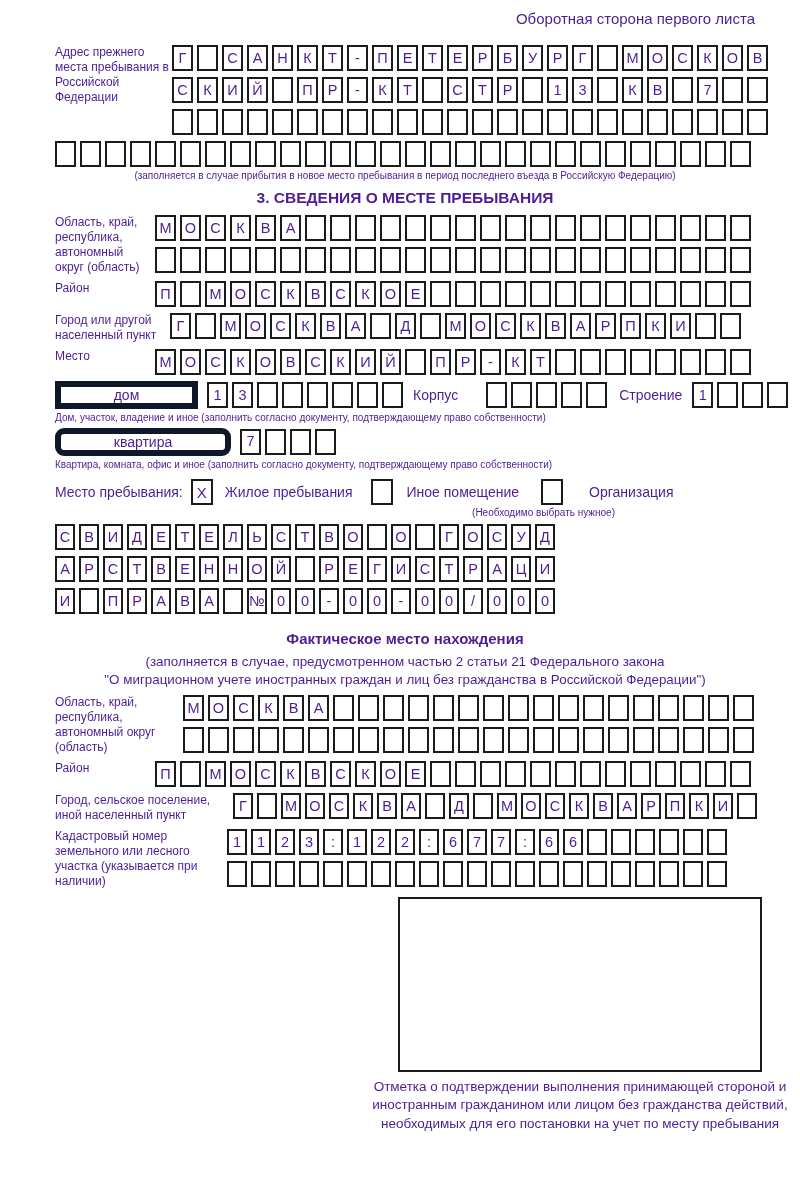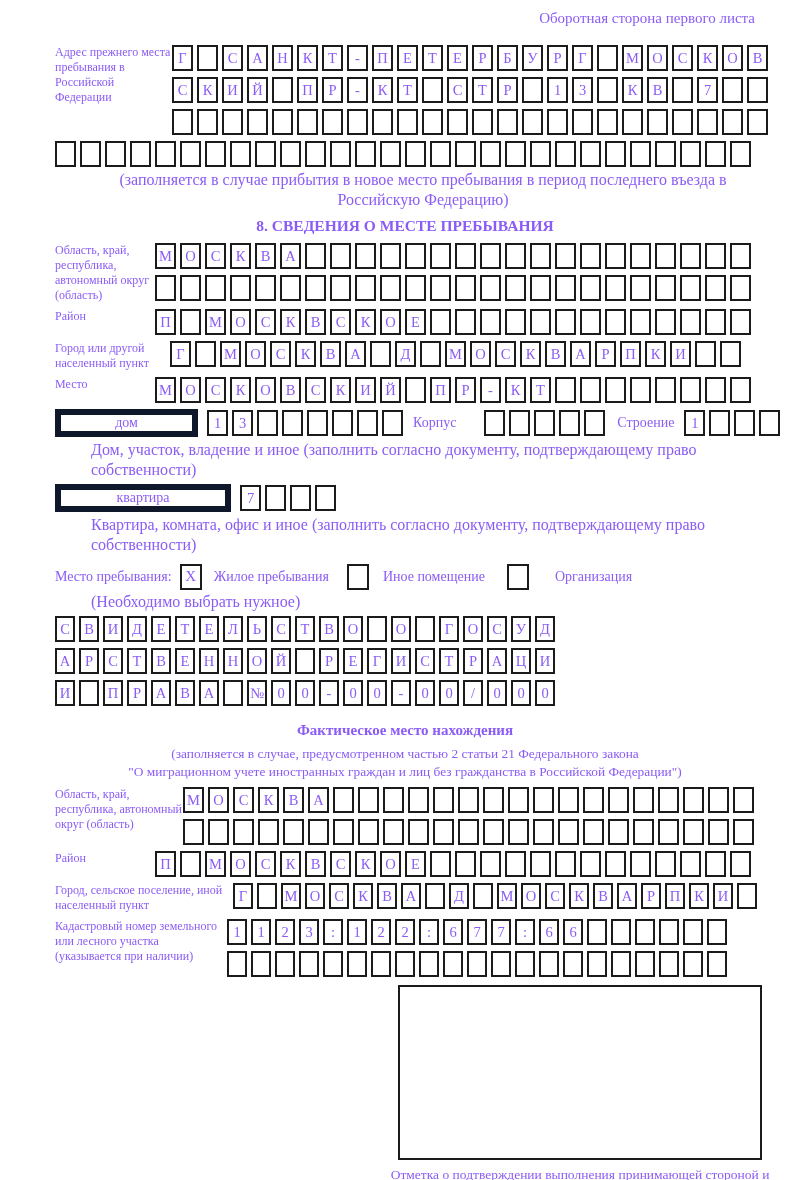--- a/index.html
+++ b/index.html
@@ -1,49 +1,49 @@
 <!DOCTYPE html>
 <html><head>
 <meta charset="utf-8">
 <style>
   html,body{margin:0;padding:0;background:#fff;}
   .page{
     position:relative;
     width:800px;height:1180px;
     box-sizing:border-box;
     padding:10px 45px 0 55px;
-    background:#fff;color:#8b5cf6;
-    font-family:Liberation Serif, serif;
+    background:#fff;color:#4c1d95;
+    font-family:Liberation Sans, sans-serif;
     overflow:hidden;
   }
   .page-header{text-align:right;font-size:15px;margin-bottom:2px;}
   .row{display:flex;align-items:flex-start;}
   .field-label{font-size:12px;line-height:1.25;flex:0 0 auto;}
   .grid{display:flex;flex-wrap:nowrap;}
   .grid-col .grid{margin-bottom:6px;}
   .cell{
     flex:0 0 auto;box-sizing:border-box;
     width:21px;height:26px;margin-right:4px;
     border:2px solid #1b1b1b;
     display:flex;align-items:center;justify-content:center;
     font-size:14.5px;line-height:1;
   }
   .tight .cell{width:20px;}
   .mb6{margin-bottom:6px;}
   .mb3{margin-bottom:3px;}
-  .note{font-size:16px;line-height:1.28;margin-left:36px;}
+  .note{font-size:10px;line-height:1.28;}
   .center{text-align:center;}
   .section-title{text-align:center;font-weight:bold;font-size:15.5px;margin:6px 0 8px;}
   .wide-box{
     box-sizing:border-box;height:28px;border:6px solid #0f172a;
     display:flex;align-items:center;justify-content:center;
     font-size:14px;flex:0 0 auto;
   }
   .dom-box{width:143px;margin-right:9px;}
-  .kvart-box{width:176px;margin-right:9px;}
+  .kvart-box{width:176px;margin-right:9px;border-radius:9px;}
   .inline-label{font-size:14px;line-height:28px;flex:0 0 auto;}
   .checkbox{
     box-sizing:border-box;width:22px;height:26px;border:2px solid #1b1b1b;
     display:flex;align-items:center;justify-content:center;
     font-size:15px;flex:0 0 auto;
   }
   .mesto-row{display:flex;align-items:center;font-size:14px;margin:8px 0 2px;}
   .fact-title{text-align:center;font-weight:bold;font-size:15px;margin:10px 0 6px;}
   .fact-note{font-size:13.4px;text-align:center;line-height:1.35;}
   .stamp-box{
@@ -170,21 +170,21 @@
       <span class="cell"></span>
       <span class="cell"></span>
       <span class="cell"></span>
       <span class="cell"></span>
       <span class="cell"></span>
       <span class="cell"></span>
       <span class="cell"></span>
     </div>
   <div class="note center mb3">(заполняется в случае прибытия в новое место пребывания в период последнего въезда в Российскую Федерацию)</div>
 
-  <div class="section-title">8. СВЕДЕНИЯ О МЕСТЕ ПРЕБЫВАНИЯ</div>
+  <div class="section-title">3. СВЕДЕНИЯ О МЕСТЕ ПРЕБЫВАНИЯ</div>
 
   <div class="row mb6">
     <div class="field-label" style="width:100px;">Область, край, республика, автономный округ (область)</div>
     <div class="grid-col">
       <div class="grid">
           <span class="cell">М</span>
           <span class="cell">О</span>
           <span class="cell">С</span>
           <span class="cell">К</span>
           <span class="cell">В</span>
@@ -369,21 +369,21 @@
 
   <div class="mesto-row">
     <span>Место пребывания:</span>
     <span class="checkbox" style="margin:0 12px 0 8px;">X</span>
     <span>Жилое пребывания</span>
     <span class="checkbox" style="margin:0 14px 0 18px;"></span>
     <span>Иное помещение</span>
     <span class="checkbox" style="margin:0 26px 0 22px;"></span>
     <span>Организация</span>
   </div>
-  <div class="note" style="width:560px;text-align:left;margin-bottom:4px;">(Необходимо выбрать нужное)</div>
+  <div class="note" style="width:560px;text-align:right;margin-bottom:4px;">(Необходимо выбрать нужное)</div>
 
   <div class="row">
     <div class="grid-col tight">
       <div class="grid">
           <span class="cell">С</span>
           <span class="cell">В</span>
           <span class="cell">И</span>
           <span class="cell">Д</span>
           <span class="cell">Е</span>
           <span class="cell">Т</span>

